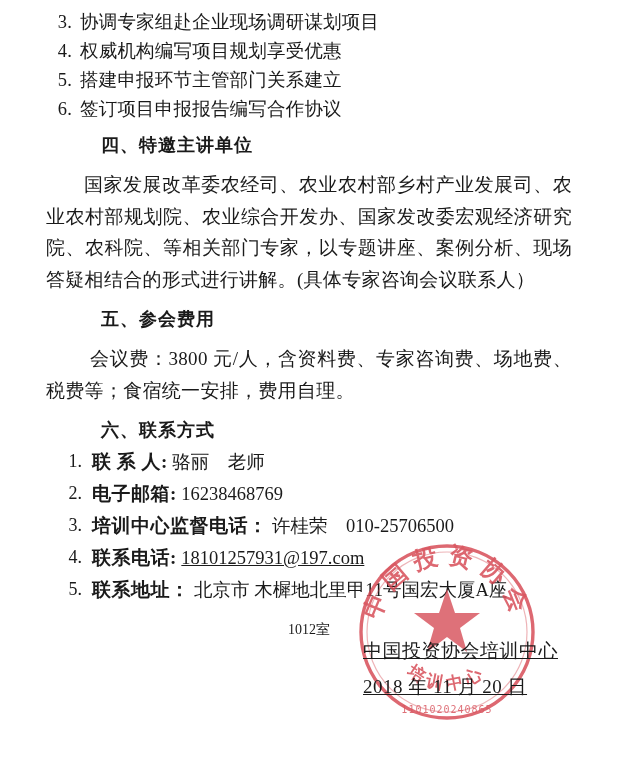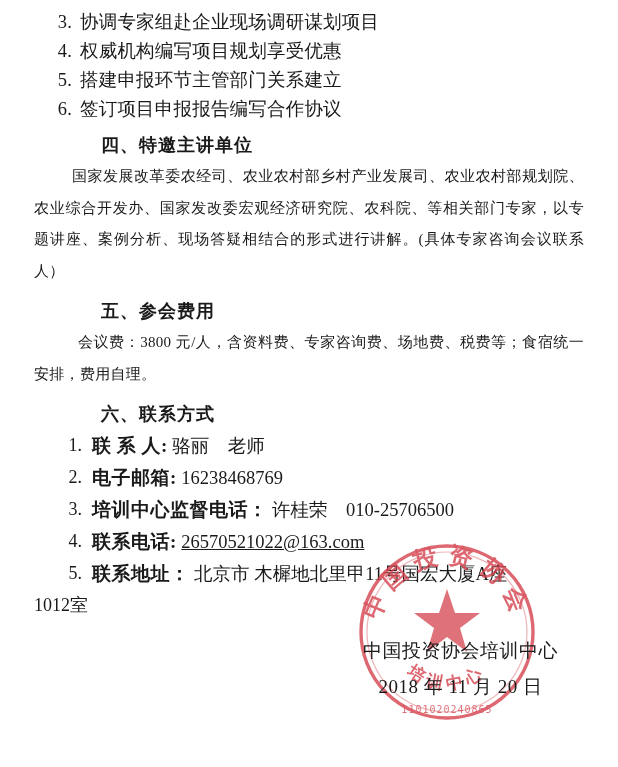--- a/index.html
+++ b/index.html
@@ -49,25 +49,25 @@
   .heading {
     font-family: "DejaVu Sans", "Liberation Sans", sans-serif;
     font-weight: bold;
     font-size: 18px;
     letter-spacing: 1px;
     margin: 9px 0 4px 67px;
   }
   .heading.h5 { margin-top: 12px; }
   
   .para {
-    font-size: 15px;
+    font-size: 19px;
     line-height: 31.5px;
     text-align: justify;
     text-justify: inter-ideograph;
-    margin: 0;
+    margin: 12px;
     letter-spacing: 0.3px;
   }
   .para.indent { text-indent: 38px; }
   .para.indent2 { text-indent: 44px; }
   
   ol.contact {
     list-style: none;
     margin: 4px 0 0 0;
     padding: 0;
   }
@@ -89,32 +89,33 @@
     font-size: 19px;
     letter-spacing: 0.5px;
   }
   ol.contact .val {
     font-family: "Liberation Serif", serif;
     font-size: 18.5px;
     margin-top: 40px;
   }
   .underline { text-decoration: underline; }
   .tail {
-    font-size: 18px;
+    font-size: 14px;
     line-height: 31px;
-    margin: 0;
+    margin: 8px;
+    text-align: center;
   }
   
   .sign {
     position: absolute;
     right: 60px;
     bottom: 62px;
-    text-align: center;
     line-height: 36px;
     z-index: 2;
+    text-decoration: underline;
   }
   .sign div {
     font-size: 19px;
     letter-spacing: 0.5px;
     white-space: nowrap;
   }
   
   .stamp {
     position: absolute;
     right: 76px;
@@ -169,21 +170,21 @@
       <span class="val">16238468769</span>
     </li>
     <li>
       <span class="num">3.</span>
       <span class="lbl">培训中心监督电话：</span>
       <span class="val">许桂荣　010-25706500</span>
     </li>
     <li>
       <span class="num">4.</span>
       <span class="lbl">联系电话:</span>
-      <span class="val underline">26570521022@163.com</span>
+      <span class="val underline">18101257931@197.com</span>
     </li>
     <li>
       <span class="num">5.</span>
       <span class="lbl">联系地址：</span>
       <span class="val">北京市 木樨地北里甲11号国宏大厦A座</span>
     </li>
   </ol>
   <p class="tail">1012室</p>
 
   <div class="stamp">

